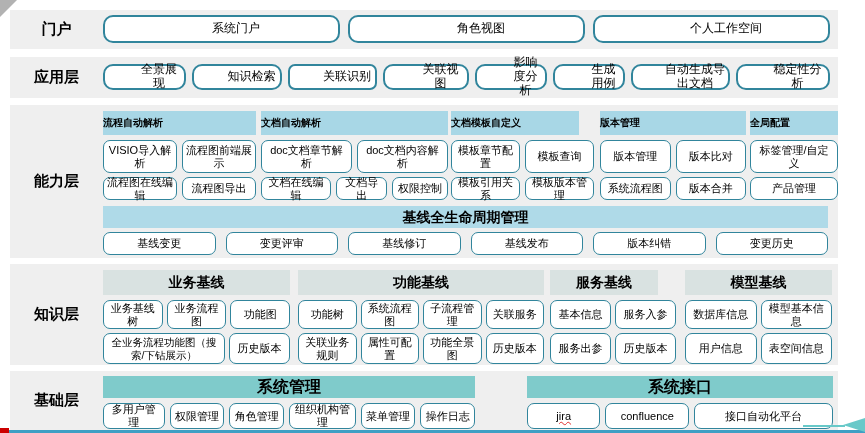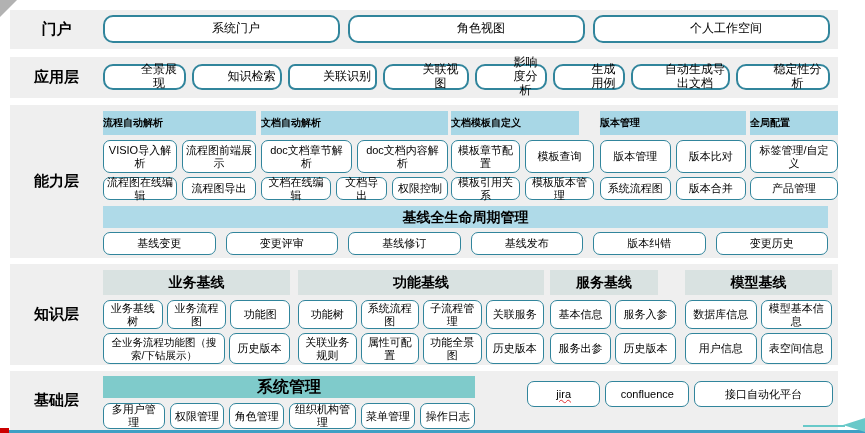--- a/index.html
+++ b/index.html
@@ -250,20 +250,21 @@
         <div class="box">多用户管理</div>
         <div class="box">权限管理</div>
         <div class="box">角色管理</div>
         <div class="box">组织机构管理</div>
         <div class="box">菜单管理</div>
         <div class="box">操作日志</div>
       </div>
     </div>
 
     <div class="f-group" id="f-g2">
+      <div class="f-header">系统接口</div>
       <div class="f-row">
         <div class="box">
             <span class="misspelled">jira</span>
           </div>
         <div class="box">confluence</div>
         <div class="box">接口自动化平台</div>
       </div>
     </div>
   </div>
 

